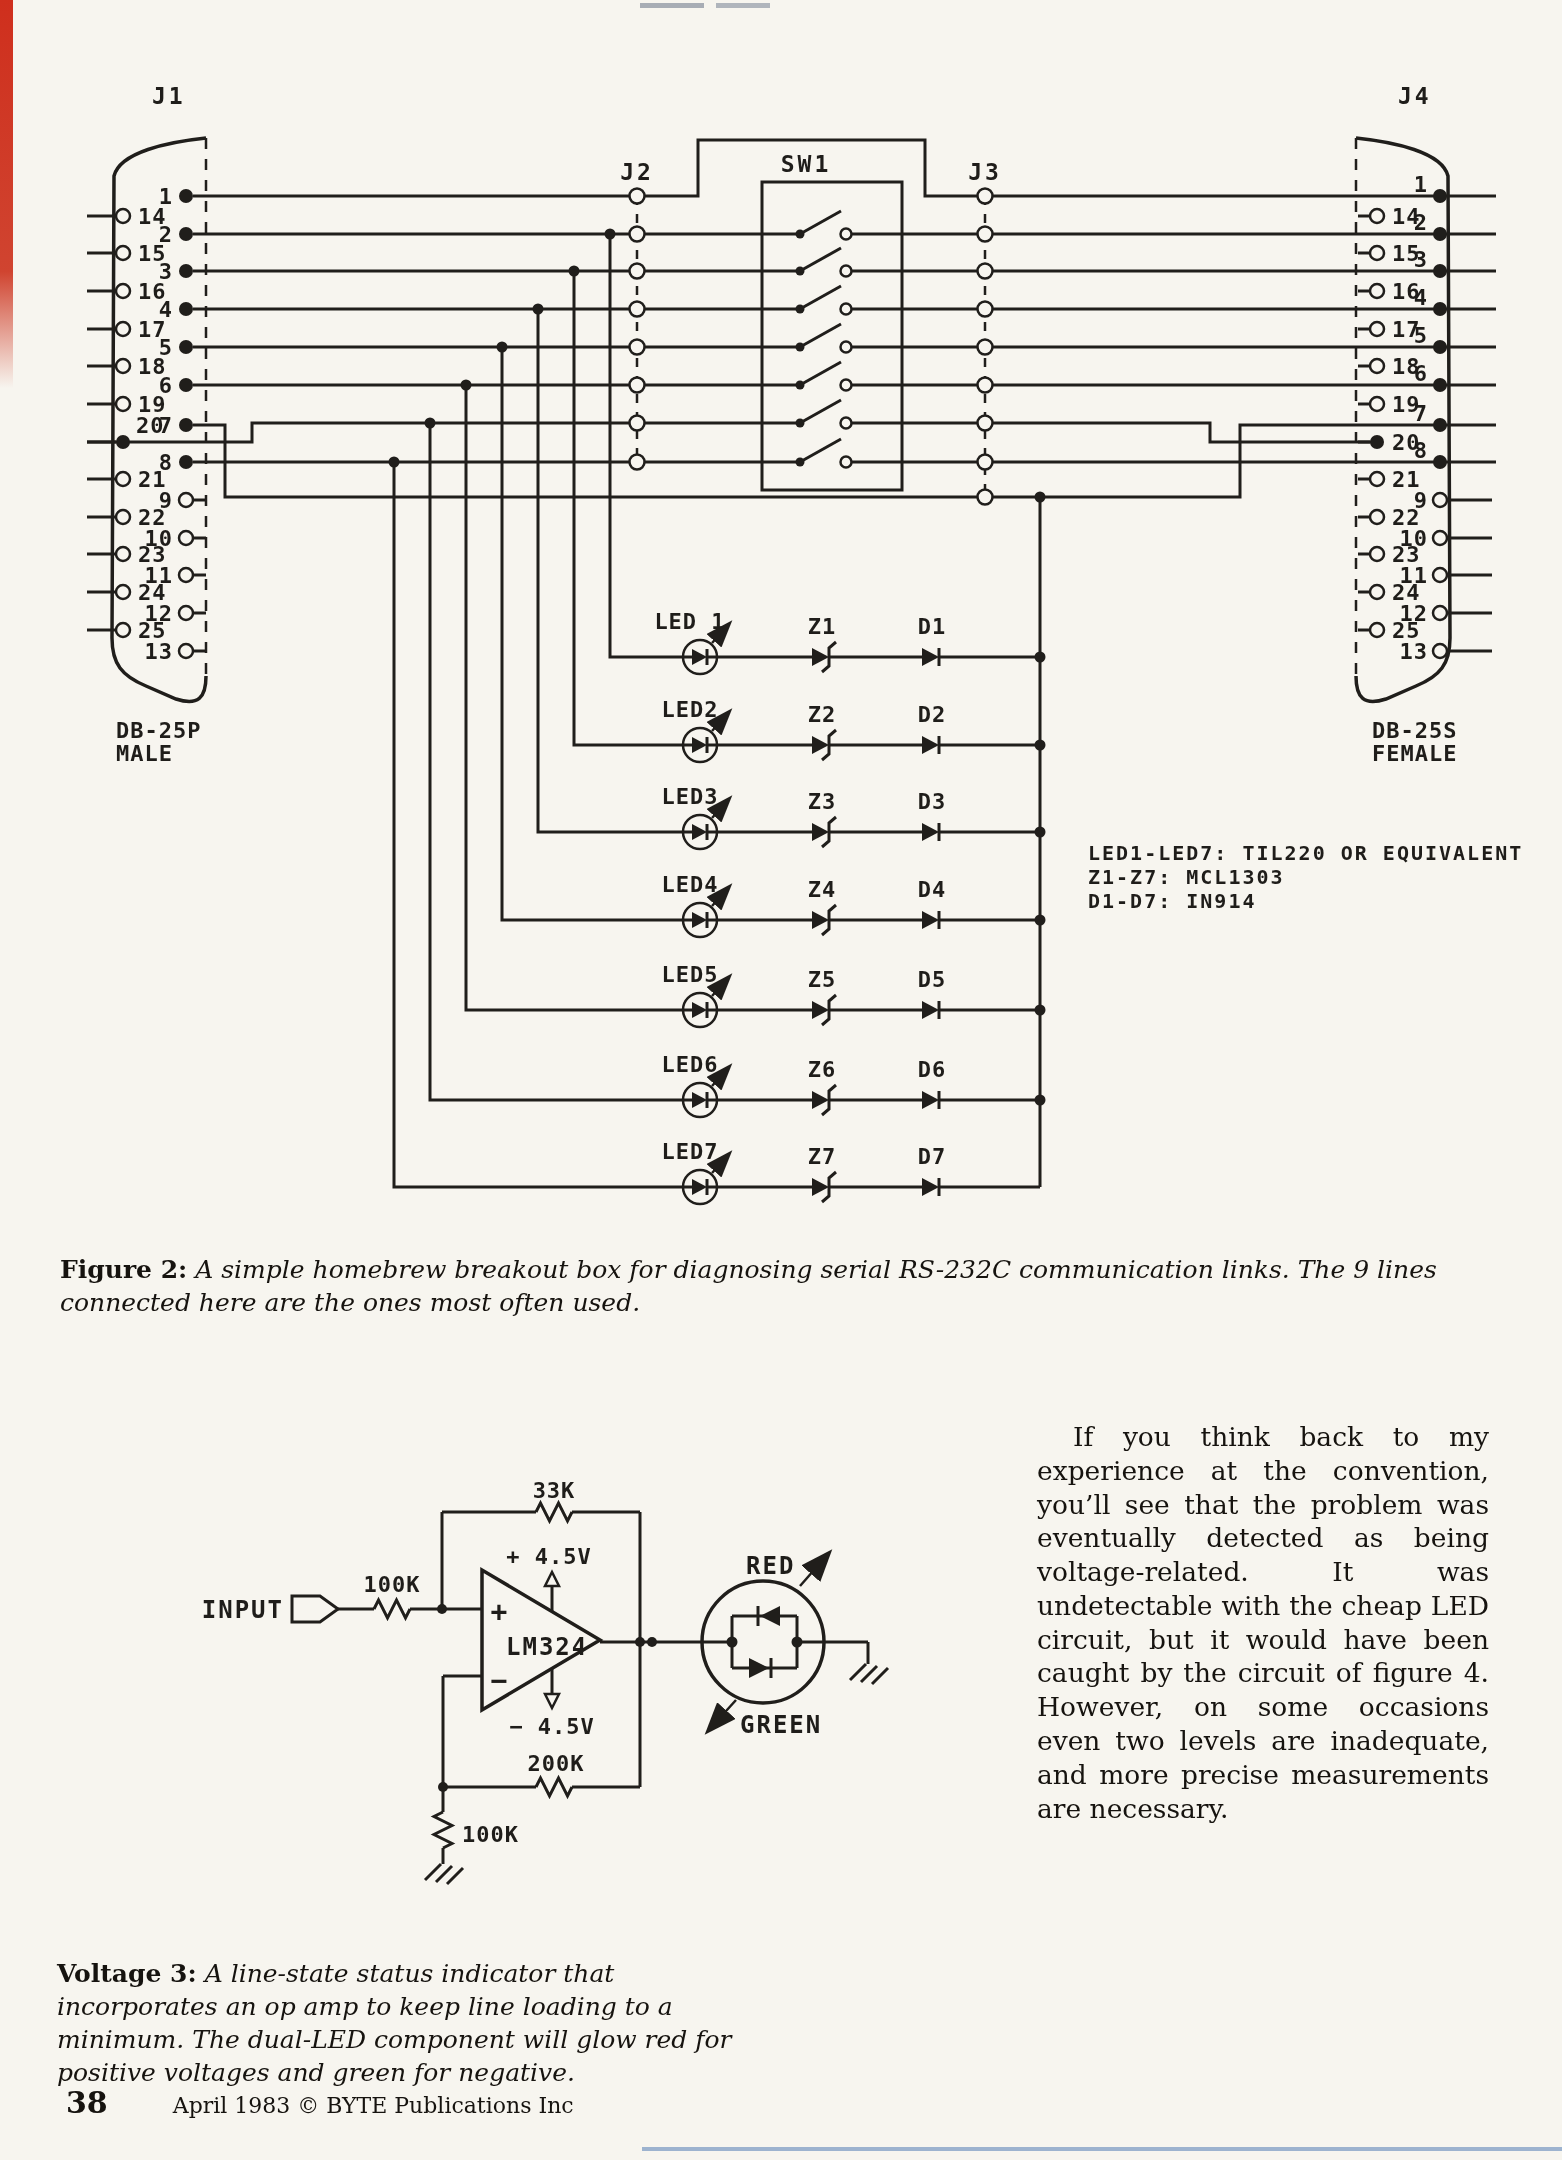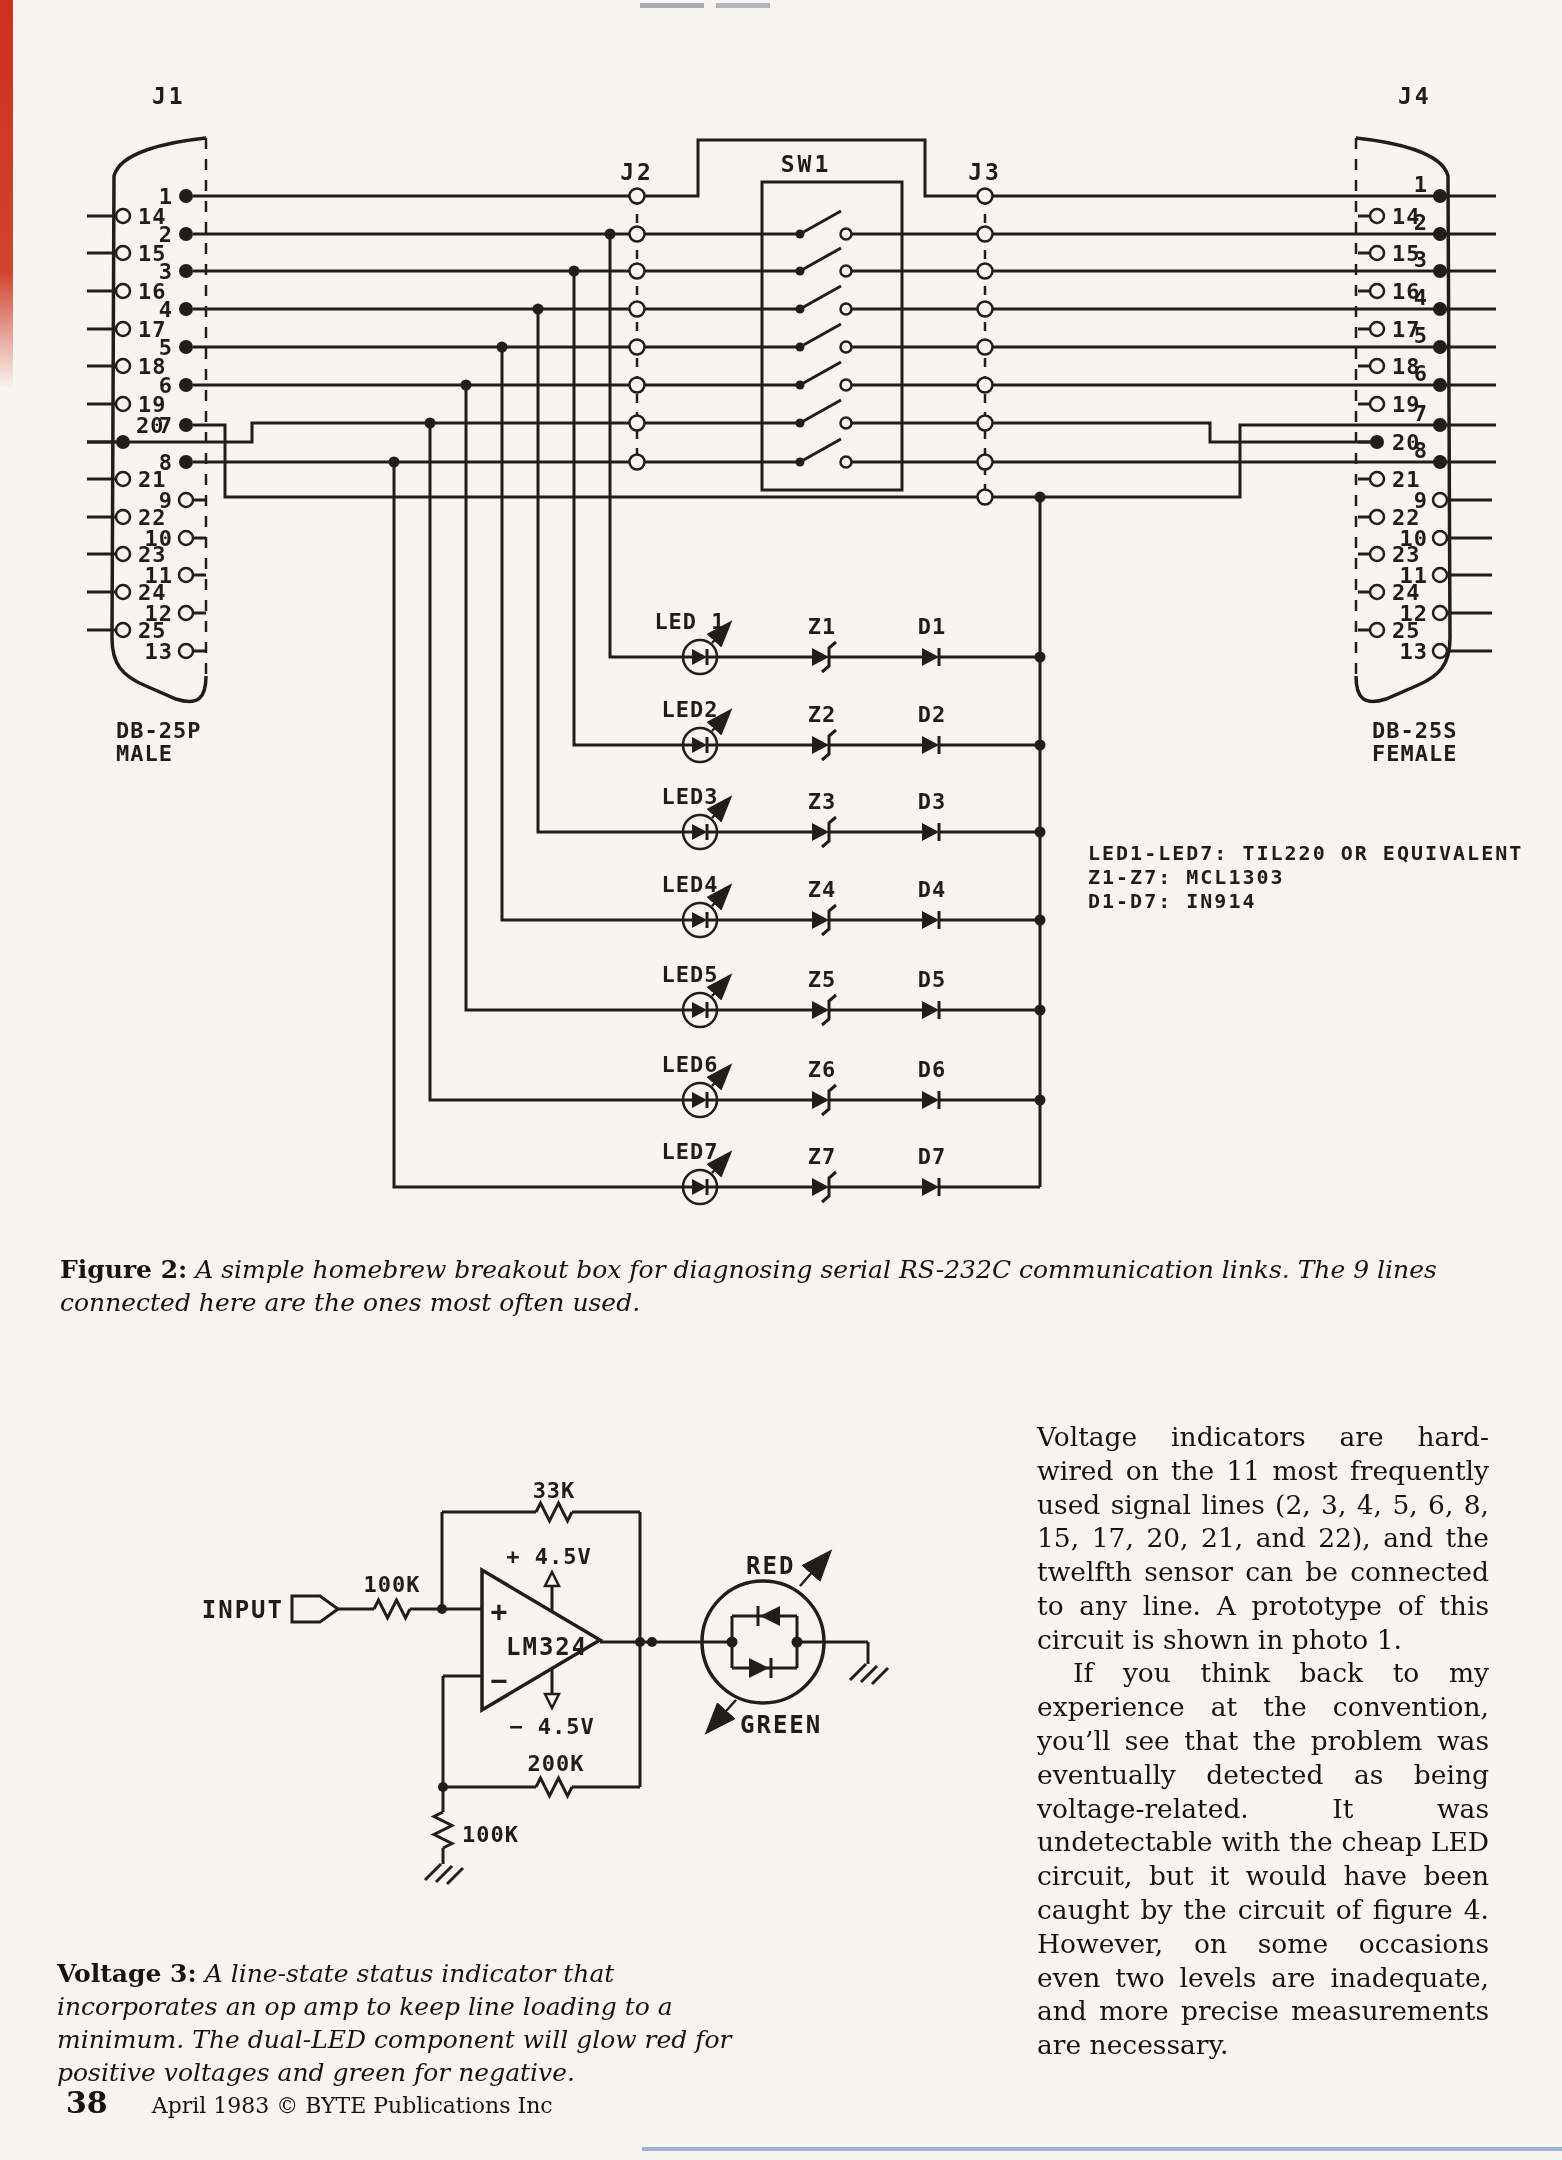--- a/index.html
+++ b/index.html
@@ -19,21 +19,21 @@
   .caption{font-family:"DejaVu Serif", serif;font-size:25px;line-height:1.32;color:#16130f;}
   .caption .capb{font-weight:700;font-style:normal;margin-top:30px;}
   .caption .capi{font-style:italic;}
   .article{font-family:"DejaVu Serif", serif;font-size:26.5px;line-height:1.275;
            color:#16130f;text-align:justify;}
   .article p{margin:0;}
   .article p.indent{text-indent:36px;}
   .article h3{margin:30px 0 8px 0;font-size:27px;line-height:1.2;}
   .pgfooter{font-family:"DejaVu Serif", serif;color:#16130f;}
   .pgfooter .pgnum{font-weight:700;font-size:30px;}
-  .pgfooter .credit{font-size:22px;margin-left:44px;}
+  .pgfooter .credit{font-size:22px;margin-left:65px;}
 </style>
 </head>
 <body>
 
 <div class="abs" style="left:0;top:0;width:13px;height:388px;
             background:linear-gradient(to bottom,#cf2f1d 0%,#d04430 70%,rgba(208,68,48,0) 100%);"></div>
 <div class="abs" style="left:640px;top:3px;width:64px;height:5px;background:#a8adb5;"></div>
 <div class="abs" style="left:716px;top:3px;width:54px;height:5px;background:#b0b5bc;"></div>
 <div class="abs" style="left:642px;top:2147px;width:920px;height:4px;background:#9db3cf;"></div>
 
@@ -463,20 +463,19 @@
     <line x1="800" y1="1586" x2="829" y2="1553" stroke="#201e1b" stroke-width="2.5" marker-end="url(#ah3)"></line>
     <text x="740" y="1733" class="mlab-big" text-anchor="start">GREEN</text>
     <line x1="736" y1="1700" x2="708" y2="1731" stroke="#201e1b" stroke-width="2.5" marker-end="url(#ah3)"></line>
   </svg>
 
 <div class="abs caption" style="left:57px;top:1957px;width:678px;">
   <span class="capb">Voltage 3:</span><span class="capi"> A line-state status indicator that incorporates an op amp to keep line loading to a minimum. The dual-LED component will glow red for positive voltages and green for negative.</span>
 </div>
 
 <div class="abs article" style="left:1037px;top:1420px;width:452px;">
-  <p>Voltage indicators are hard-wired on the 11 most frequently used signal lines (2, 3, 4, 5, 6, 8, 15, 17, 20, 21, and 22), and the twelfth sensor can be connected to any line. A prototype of this circuit is shown in photo 1.</p>
   <p class="indent">If you think back to my experience at the convention, you’ll see that the problem was eventually detected as being voltage-related. It was undetectable with the cheap LED circuit, but it would have been caught by the circuit of figure 4. However, on some occasions even two levels are inadequate, and more precise measurements are necessary.</p>
 
 </div>
 
 <div class="abs pgfooter" style="left:66px;top:2085px;">
   <span class="pgnum">38</span><span class="credit">April 1983 © BYTE Publications Inc</span>
 </div>
 
 </body></html>

